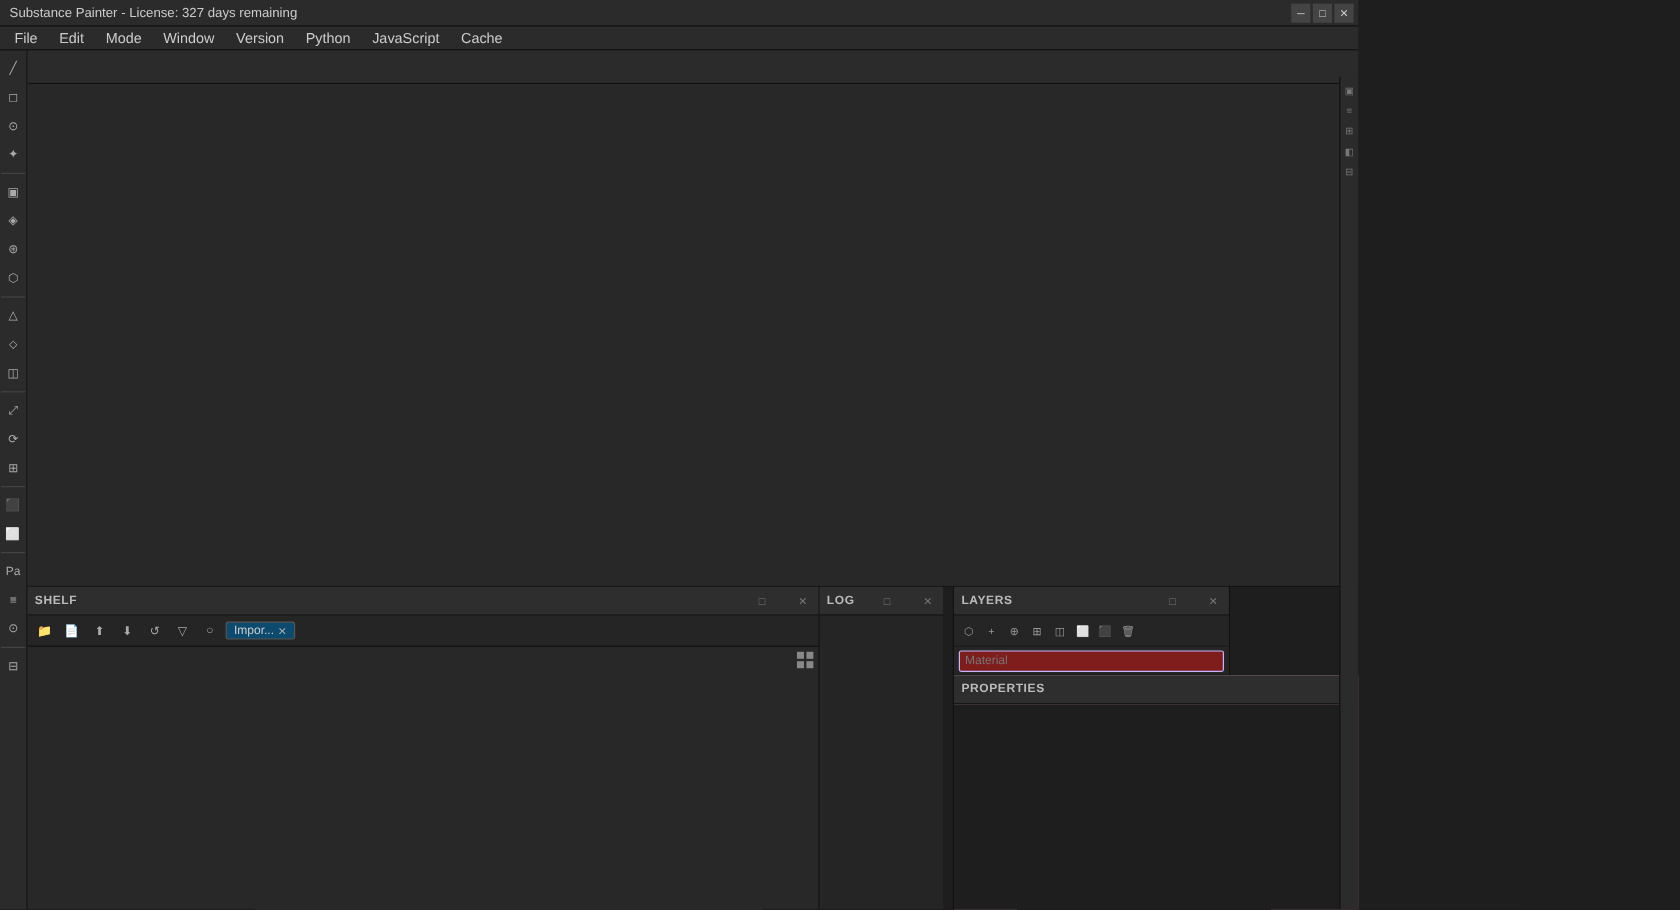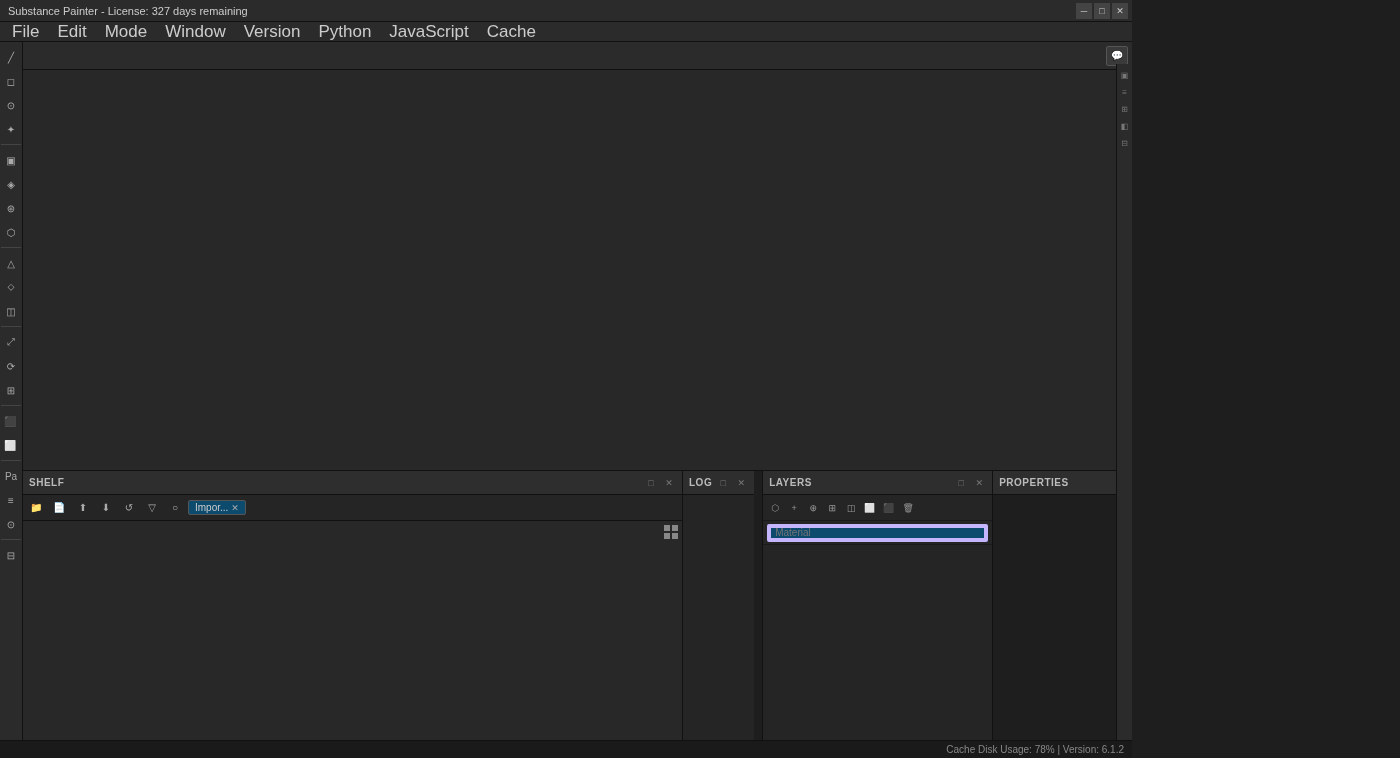--- a/index.html
+++ b/index.html
@@ -52,21 +52,21 @@
       height: 20px;
       display: flex;
       align-items: center;
       border-bottom: 1px solid #111;
       padding: 0 4px;
       gap: 2px;
     }
     .menu-item {
       padding: 2px 8px;
       color: #ccc;
-      font-size: 17px;
+      font-size: 12px;
       cursor: pointer;
     }
 
     
     #left-toolbar {
       width: 28px;
       background: #2b2b2b;
       border-right: 1px solid #111;
       display: flex;
       flex-direction: column;
@@ -254,20 +254,21 @@
     #main-bottom {
       height: 270px;
       display: flex;
       border-top: 1px solid #111;
     }
 
     #right-panels {
       width: 450px;
       display: flex;
       border-left: 1px solid #111;
+      flex-direction: column;
     }
 
     #layers-column {
       width: 230px;
       background: #252525;
       border-right: 1px solid #111;
       display: flex;
       flex-direction: column;
     }
 
@@ -278,21 +279,21 @@
       flex-direction: column;
     }
 
     .panel-header {
       height: 24px;
       background: #2e2e2e;
       border-bottom: 1px solid #111;
       display: flex;
       align-items: center;
       padding: 0 6px;
-      gap: 4px;
+      gap: 20px;
     }
     .panel-title {
       font-size: 10px;
       font-weight: bold;
       color: #bbb;
       flex: 1;
       letter-spacing: 0.5px;
     }
 
     
@@ -352,22 +353,22 @@
       background: #252525;
       border-bottom: 1px solid #1a1a1a;
       display: flex;
       align-items: center;
       padding: 0 4px;
       gap: 3px;
     }
     .mat-input {
       flex: 1;
       height: 18px;
-      background: #0c4a6e;
-      border: 4px solid #c4b5fd;
+      background: #7f1d1d;
+      border: 1px solid #c4b5fd;
       color: #aaa;
       font-size: 10px;
       padding: 0 4px;
       border-radius: 2px;
       outline: none;
     }
 
     
     #right-edge-icons {
       width: 16px;
@@ -552,17 +553,14 @@
     <div id="right-edge-icons" style="width:16px;background:#2b2b2b;border-left:1px solid #111;display:flex;flex-direction:column;align-items:center;padding:4px 0;gap:3px;">
       <div class="edge-icon">▣</div>
       <div class="edge-icon">≡</div>
       <div class="edge-icon">⊞</div>
       <div class="edge-icon">◧</div>
       <div class="edge-icon">⊟</div>
     </div>
 
   </div>
 
-  <div id="status-bar">
-    <span class="status-text">Cache Disk Usage: 78% | Version: 6.1.2</span>
-  </div>
 
 </div>
 
 </body></html>

